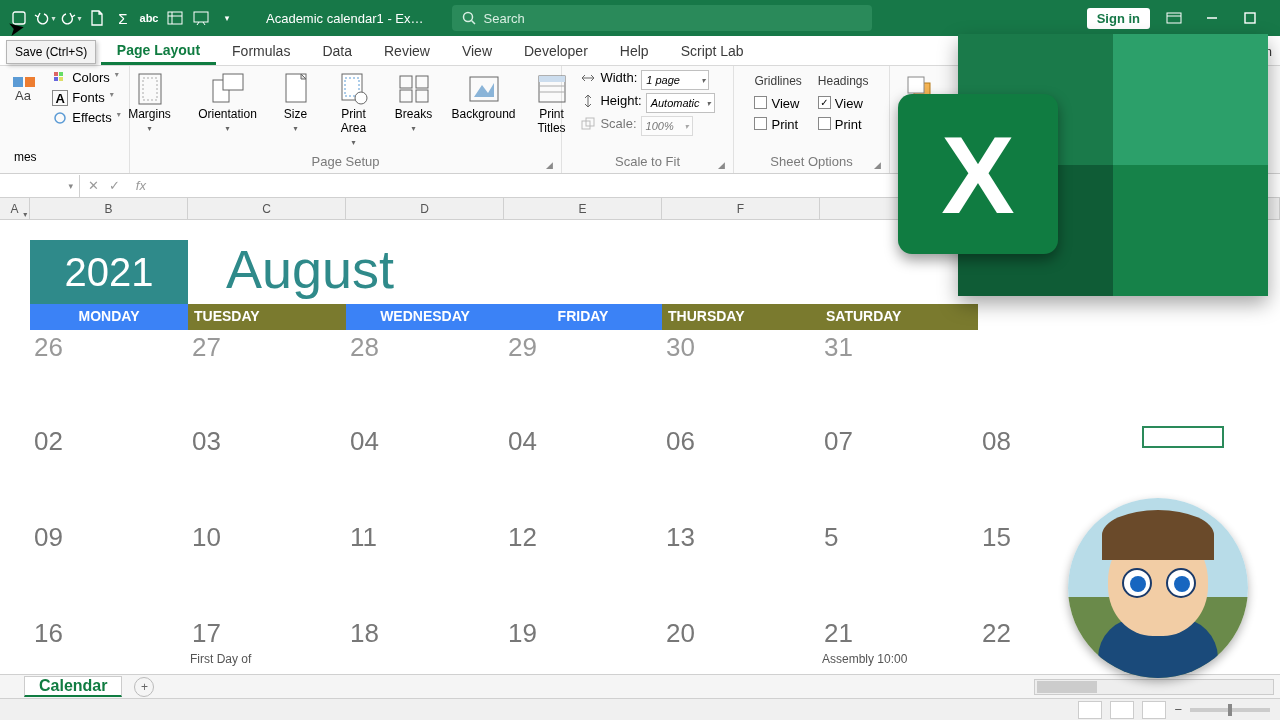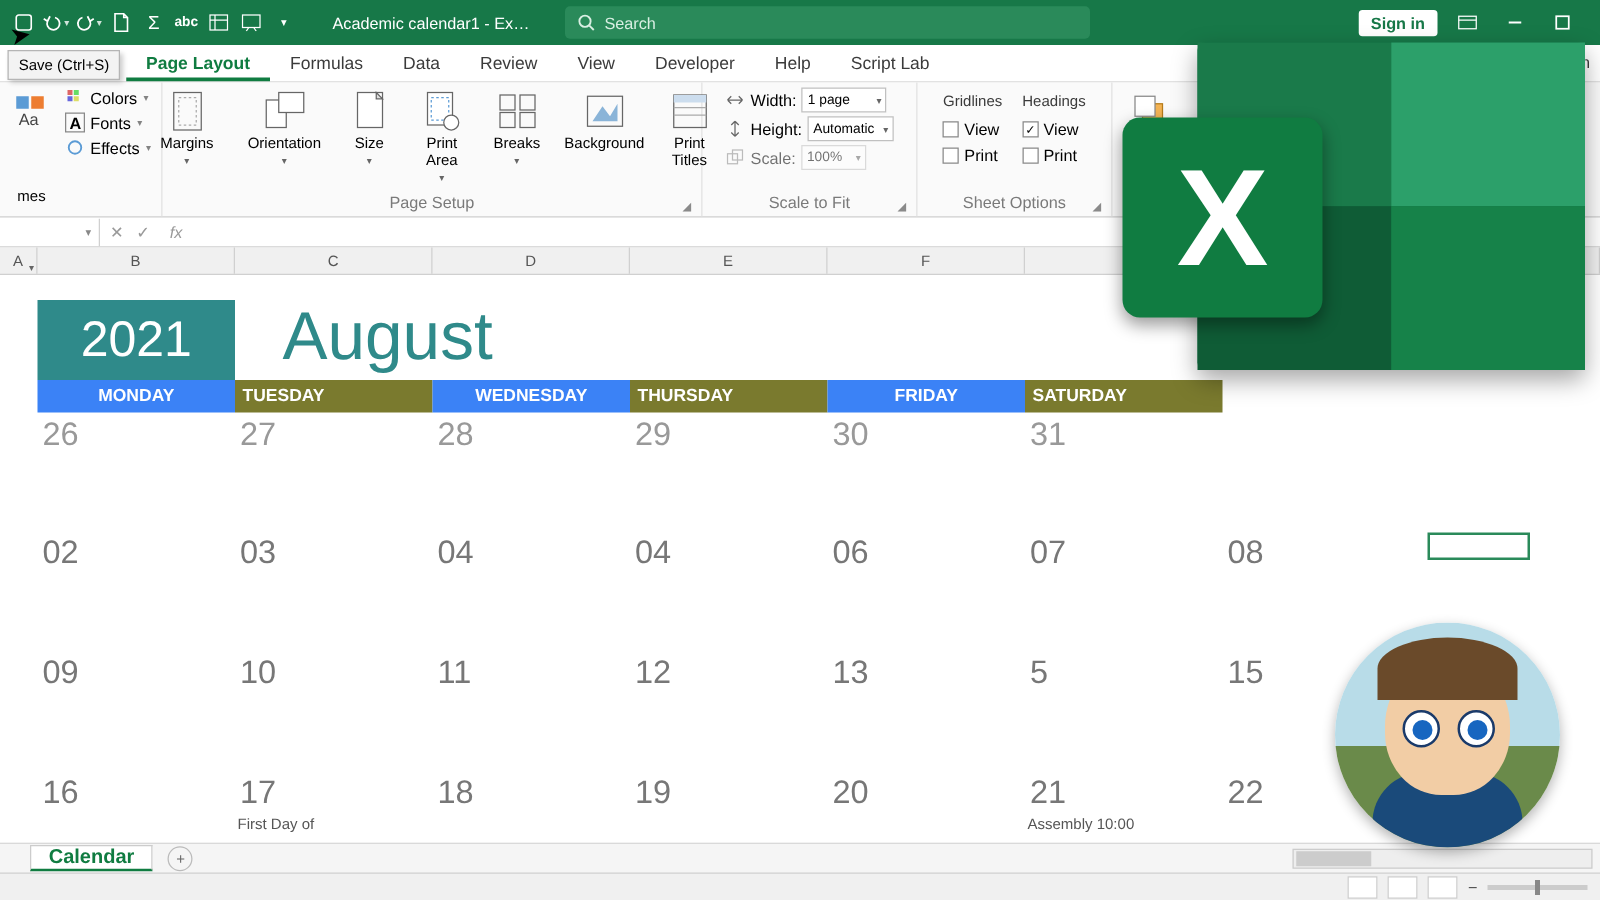--- a/index.html
+++ b/index.html
@@ -10,37 +10,37 @@
 .caret{font-size:8px;margin-left:1px;opacity:.8;}
 .doc-title{margin-left:20px;font-size:13px;white-space:nowrap;}
 .searchbox{margin-left:28px;width:420px;height:26px;background:#2a8a5a;border-radius:4px;display:flex;align-items:center;color:#e8f5ee;padding:0 10px;gap:8px;}
 .searchbox input{background:transparent;border:none;outline:none;color:#fff;flex:1;}
 .searchbox input::placeholder{color:#d9efe3;}
 .tb-right{margin-left:auto;display:flex;align-items:center;gap:10px;padding-right:16px;}
 .signin{background:#fff;color:#177848;padding:3px 10px;border-radius:3px;font-weight:600;cursor:pointer;}
 .winctl{width:28px;height:28px;display:flex;align-items:center;justify-content:center;color:#fff;cursor:pointer;}
 .tooltip{position:absolute;top:40px;left:6px;background:#f3f3f3;border:1px solid #b5b5b5;padding:4px 8px;font-size:12px;box-shadow:2px 2px 4px rgba(0,0,0,.2);z-index:50;}
 .cursor{position:absolute;top:16px;left:8px;font-size:20px;color:#000;z-index:60;transform:rotate(-10deg);}
-.tabs{height:30px;background:#fff;border-bottom:1px solid #d9d9d9;display:flex;align-items:flex-start;padding-left:6px;gap:0;}
+.tabs{height:30px;background:#fff;border-bottom:1px solid #d9d9d9;display:flex;align-items:flex-end;padding-left:6px;gap:0;}
 .tab{padding:6px 16px 6px;color:#3b3b3b;cursor:pointer;font-size:14px;}
 .tab.first{padding-left:4px;}
 .tab.active{color:#107c41;font-weight:600;border-bottom:3px solid #107c41;padding-bottom:4px;}
 .ribbon{height:108px;background:#fafafa;border-bottom:1px solid #d0d0d0;display:flex;position:relative;}
 .group{border-right:1px solid #e1e1e1;padding:2px 8px 0;display:flex;flex-direction:column;align-items:center;}
 .group-body{flex:1;display:flex;align-items:flex-start;gap:10px;padding-top:2px;}
 .group-label{font-size:11px;color:#7a7a7a;padding:3px 0 4px;text-align:center;width:100%;position:relative;}
 .dlaunch{position:absolute;right:0;bottom:3px;font-size:9px;color:#8a8a8a;cursor:pointer;}
 .bigbtn{display:flex;flex-direction:column;align-items:center;justify-content:flex-start;width:68px;cursor:pointer;padding-top:2px;}
 .bigbtn .ic{width:34px;height:34px;display:flex;align-items:center;justify-content:center;margin-bottom:2px;}
 .bigbtn .lbl{font-size:12px;text-align:center;line-height:1.15;}
 .bigbtn .dd{font-size:8px;color:#666;margin-top:2px;}
 .stack{display:flex;flex-direction:column;gap:4px;}
-.smallrow{display:flex;align-items:center;gap:4px;font-size:12px;white-space:nowrap;}
+.smallrow{display:flex;align-items:flex-start;gap:4px;font-size:12px;white-space:nowrap;}
 .smallrow .sic{width:16px;height:16px;display:flex;align-items:center;justify-content:center;}
-.selbox{border:1px solid #c0c0c0;height:20px;font-size:11px;padding:0 14px 0 4px;background:#fff;min-width:68px;display:inline-flex;align-items:center;position:relative;}
+.selbox{border:1px solid #c0c0c0;height:20px;font-size:11px;padding:0 14px 0 4px;background:#fff;min-width:68px;display:inline-flex;align-items:center;position:relative;font-style:italic;}
 .selbox::after{content:"▾";position:absolute;right:3px;font-size:8px;color:#666;}
 .chk{width:13px;height:13px;border:1px solid #888;display:inline-flex;align-items:center;justify-content:center;font-size:10px;background:#fff;}
 .opt-col{display:flex;flex-direction:column;gap:6px;padding-top:4px;}
 .opt-head{font-size:12px;color:#3b3b3b;margin-bottom:2px;}
 .fxbar{height:24px;border-bottom:1px solid #d0d0d0;display:flex;align-items:center;background:#fff;}
 .namebox{width:80px;height:22px;border-right:1px solid #d0d0d0;display:flex;align-items:center;padding-left:6px;color:#666;font-size:12px;justify-content:flex-end;padding-right:6px;}
 .fxbtns{display:flex;align-items:center;gap:10px;padding:0 8px;color:#9a9a9a;}
 .fxlabel{font-style:italic;color:#9a9a9a;margin-left:6px;}
 .colhdr{height:22px;display:flex;border-bottom:1px solid #d0d0d0;background:#f0f0f0;}
 .colhdr .ch{border-right:1px solid #d0d0d0;text-align:center;font-size:12px;color:#555;display:flex;align-items:center;justify-content:center;}
@@ -416,22 +416,22 @@
   <div class="ch" style="width:40px;">K</div>
 </div>
 
 <div class="sheet">
   <div class="yearbox">2021</div>
   <div class="monthtxt">August</div>
   <div class="dayhdr">
     <div class="dh teal">MONDAY</div>
     <div class="dh olive">TUESDAY</div>
     <div class="dh teal">WEDNESDAY</div>
+    <div class="dh teal">FRIDAY</div>
     <div class="dh olive">THURSDAY</div>
-    <div class="dh teal">FRIDAY</div>
     <div class="dh olive">SATURDAY</div>
   </div>
   <div class="datesrow r1">
     <div class="dc">26</div>
     <div class="dc">27</div>
     <div class="dc">28</div>
     <div class="dc">29</div>
     <div class="dc">30</div>
     <div class="dc">31</div>
   </div>

